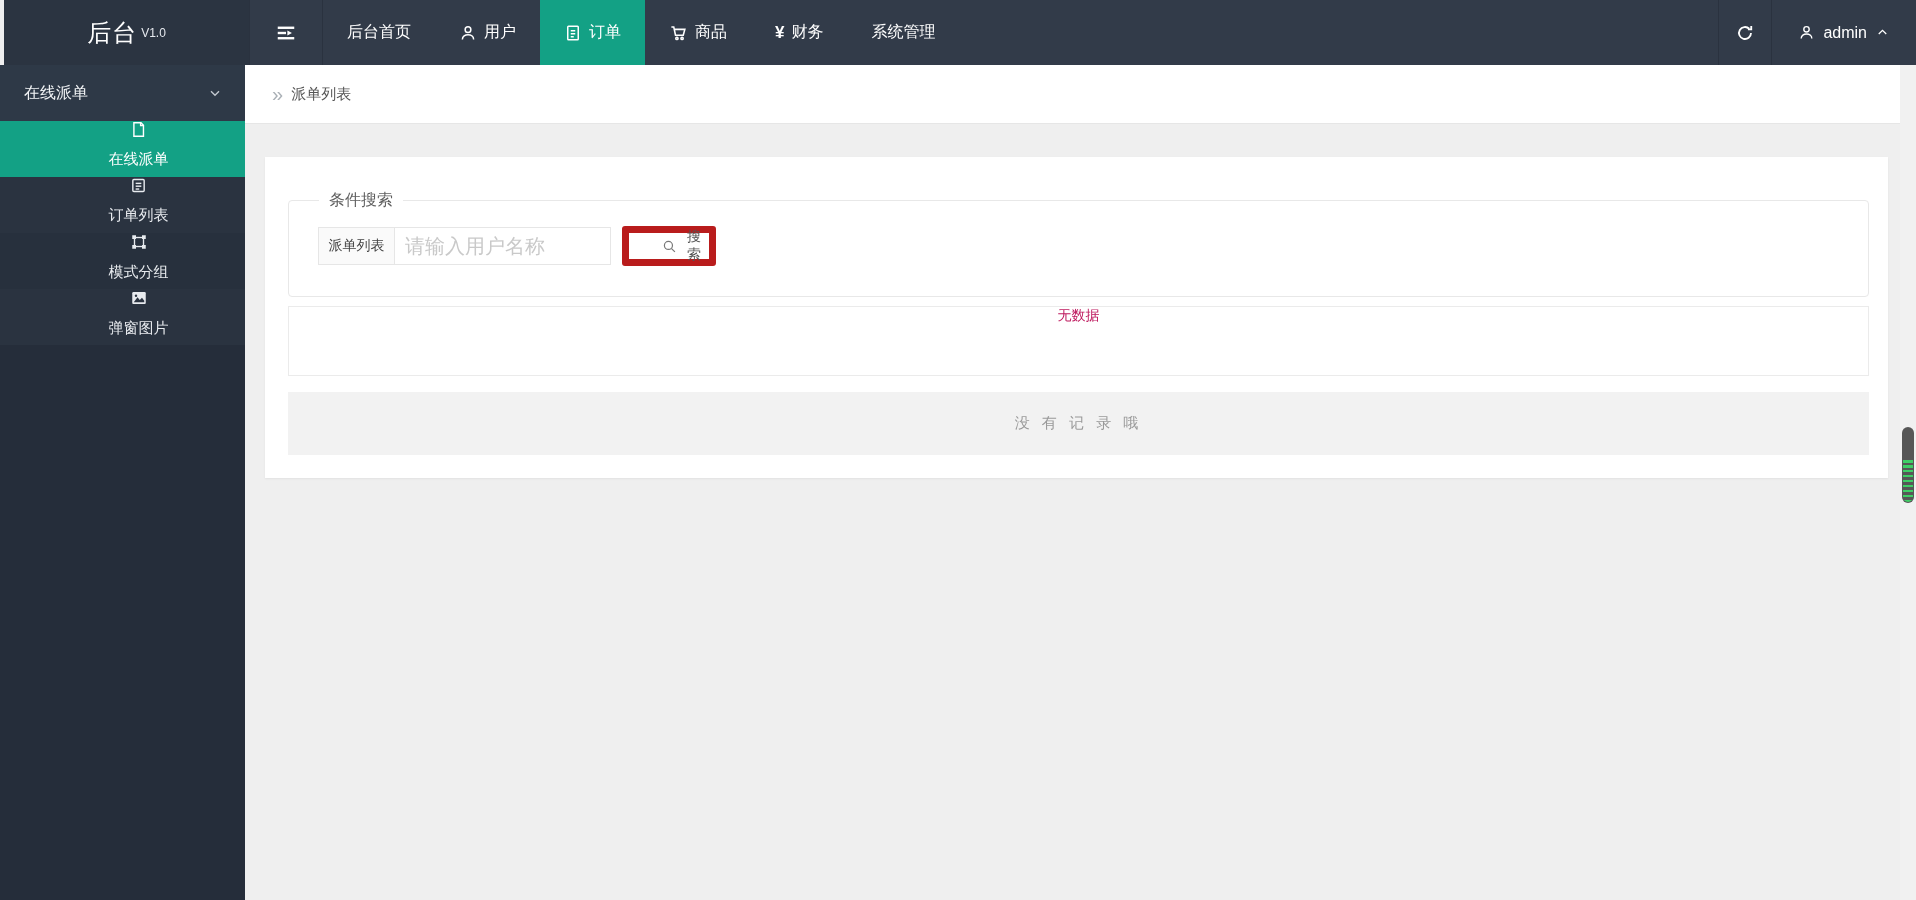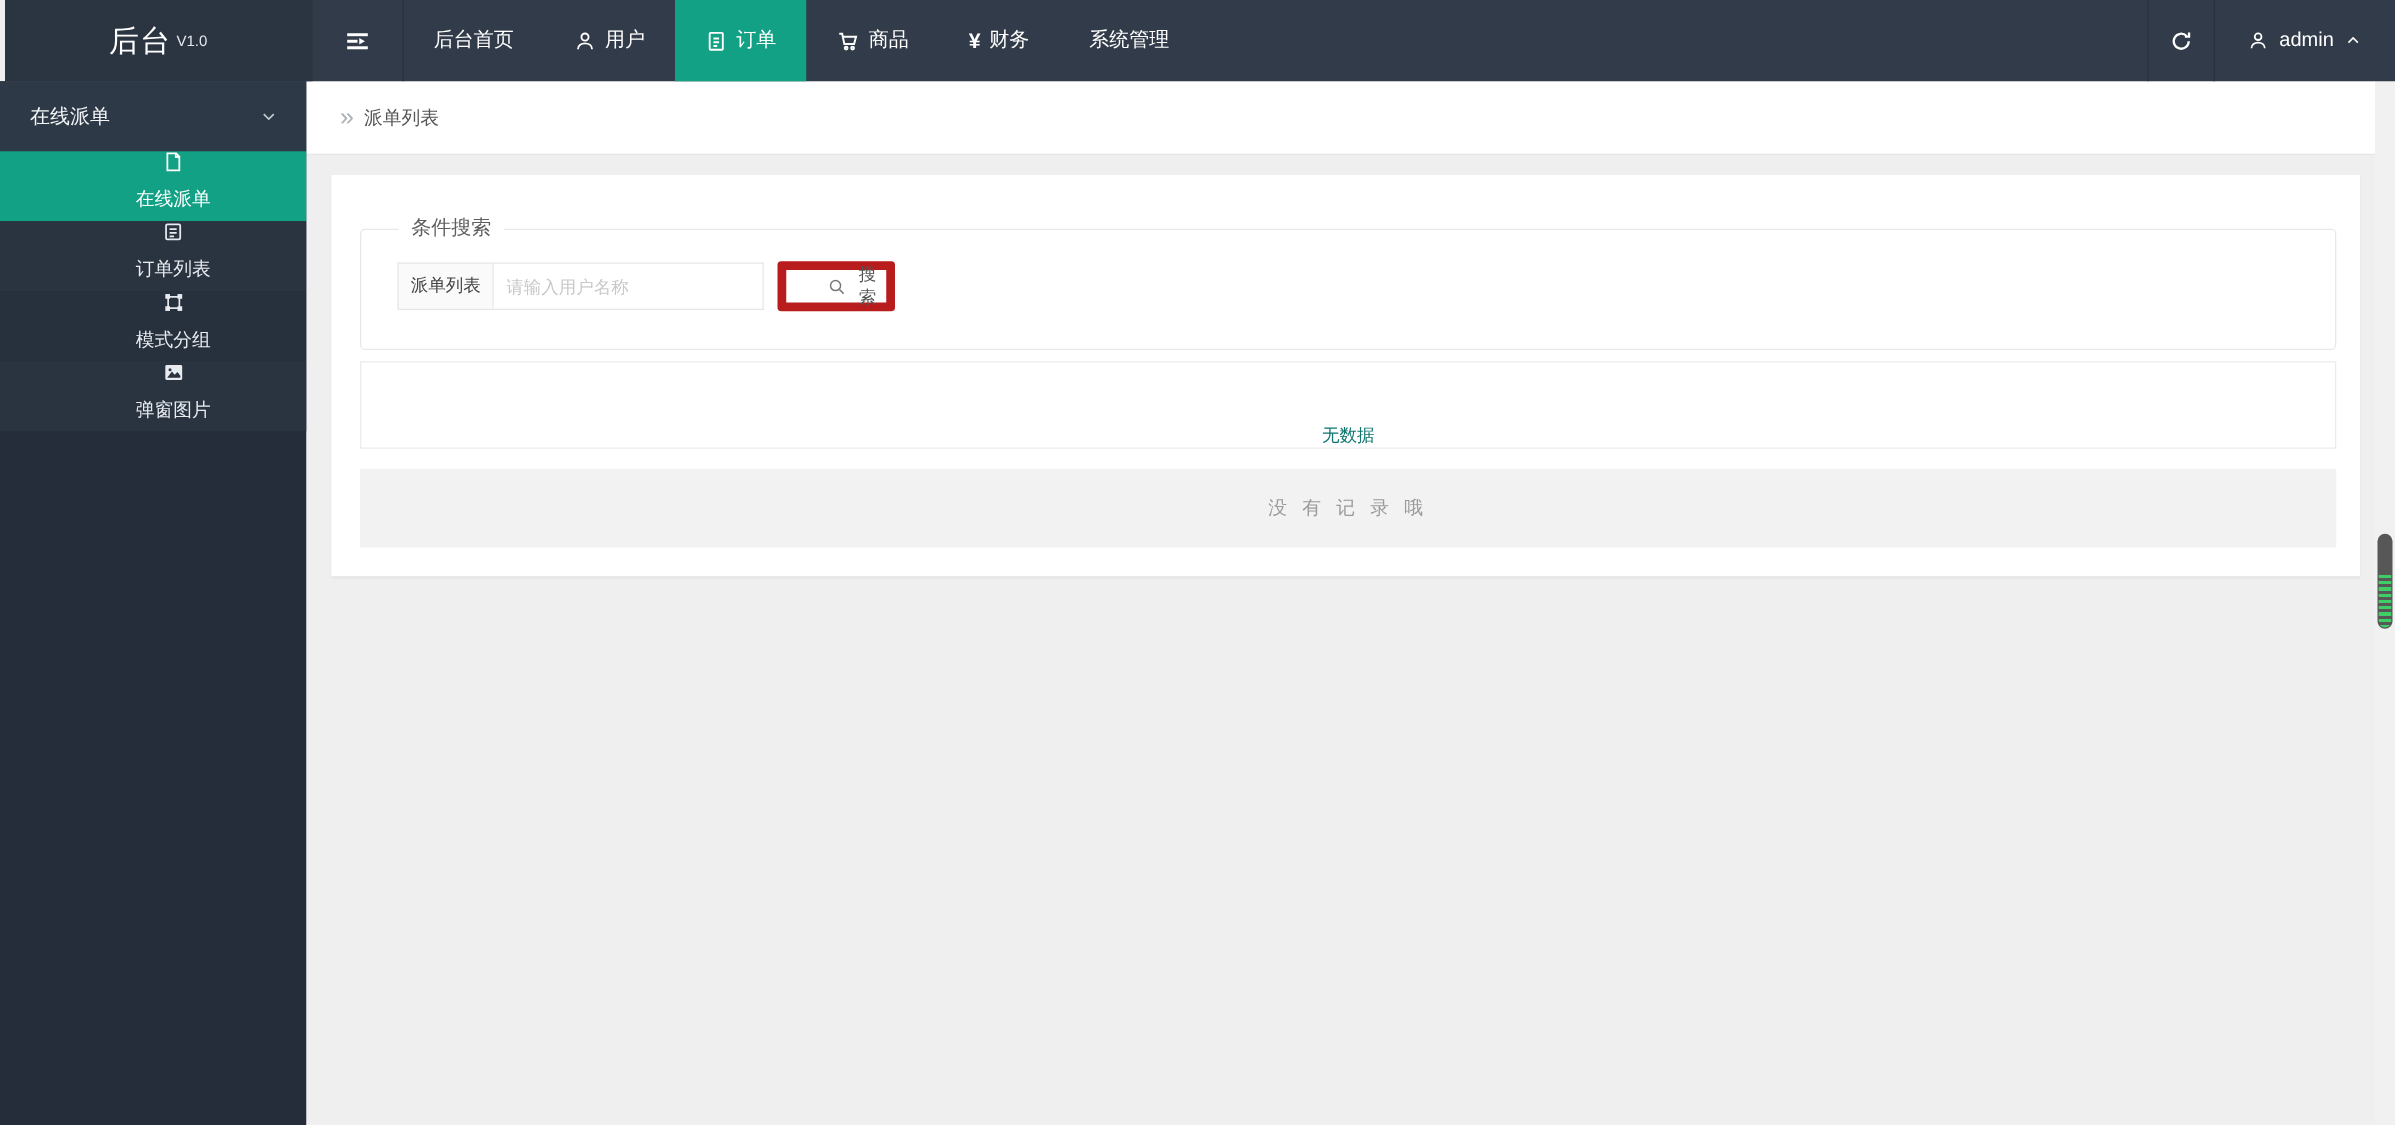--- a/index.html
+++ b/index.html
@@ -33,36 +33,36 @@
   .side-item{height:56px;display:flex;align-items:center;gap:12px;padding:0 0 0 32px;color:#e8ebef;font-size:15px;cursor:pointer;flex-direction:column;}
   .side-item.shade-a{background:#2a3340;}
   .side-item.shade-b{background:#27303d;}
   .side-item.active{background:#13a185;color:#fff;}
   
   .main{position:absolute;left:245px;top:65px;width:1655px;height:835px;background:#efefef;}
   .crumbbar{position:absolute;left:0;top:0;width:100%;height:59px;background:#ffffff;border-bottom:1px solid #e6e6e6;
             display:flex;align-items:center;padding-left:27px;box-sizing:border-box;}
   .crumb-sep{color:#aab0b6;font-size:20px;margin-right:8px;line-height:1;}
   .crumb-title{color:#555;font-size:15px;}
-  .card{position:absolute;left:20px;top:75px;width:1623px;height:321px;background:#fff;box-shadow:0 1px 2px rgba(0,0,0,.06);}
+  .card{position:absolute;left:20px;top:92px;width:1623px;height:321px;background:#fff;box-shadow:0 1px 2px rgba(0,0,0,.06);}
   fieldset.search-fs{position:absolute;left:23px;top:31px;width:1581px;height:109px;margin:0;padding:0;
             border:1px solid #e8e8e8;border-radius:4px;box-sizing:border-box;}
   fieldset.search-fs legend{margin-left:30px;padding:0 10px;font-size:16px;color:#5f5f5f;line-height:24px;}
   .search-row{position:absolute;left:53px;top:70px;height:38px;display:flex;align-items:flex-start;}
   .field-label{width:77px;height:38px;box-sizing:border-box;background:#fafafa;border:1px solid #e6e6e6;
                display:flex;align-items:center;justify-content:center;font-size:14px;color:#444;}
   .field-input{width:216px;height:38px;box-sizing:border-box;border:1px solid #e6e6e6;border-left:none;
-               padding:0 10px;font-size:14px;color:#333;outline:none;font-family:inherit;}
+               padding:0 10px;font-size:20px;color:#333;outline:none;font-family:inherit;}
   .field-input::placeholder{color:#c9c9c9;}
   .search-btn{margin-left:11px;margin-top:-1px;width:94px;height:40px;box-sizing:border-box;background:#fff;
               border:7px solid #b91c1c;border-radius:3px;display:flex;align-items:center;justify-content:center;
               gap:7px;font-size:14px;color:#555;cursor:pointer;font-family:inherit;padding-left:32px;}
   .empty-table{position:absolute;left:23px;top:149px;width:1581px;height:70px;box-sizing:border-box;
-               border:1px solid #ebebeb;display:flex;align-items:flex-end;justify-content:center;
-               font-size:14px;color:#0f766e;}
+               border:1px solid #ebebeb;display:flex;align-items:flex-start;justify-content:center;
+               font-size:14px;color:#be185d;}
   .norecord{position:absolute;left:23px;top:235px;width:1581px;height:63px;box-sizing:border-box;background:#f2f2f2;
             display:flex;align-items:center;justify-content:center;font-size:15px;color:#9a9a9a;letter-spacing:4px;}
   
   .scroll-track{position:absolute;right:0;top:65px;width:16px;height:835px;background:#f1f1f1;}
   .scroll-thumb{position:absolute;left:2px;top:362px;width:12px;height:76px;background:#575757;border-radius:7px;cursor:pointer;overflow:hidden;}
   .scroll-stripes{position:absolute;left:1px;right:1px;bottom:1px;height:42px;border-radius:0 0 6px 6px;
                   background:repeating-linear-gradient(180deg,#3fce66 0px,#3fce66 2.5px,#575757 2.5px,#575757 5px);}
 </style>
 </head>
 <body>

